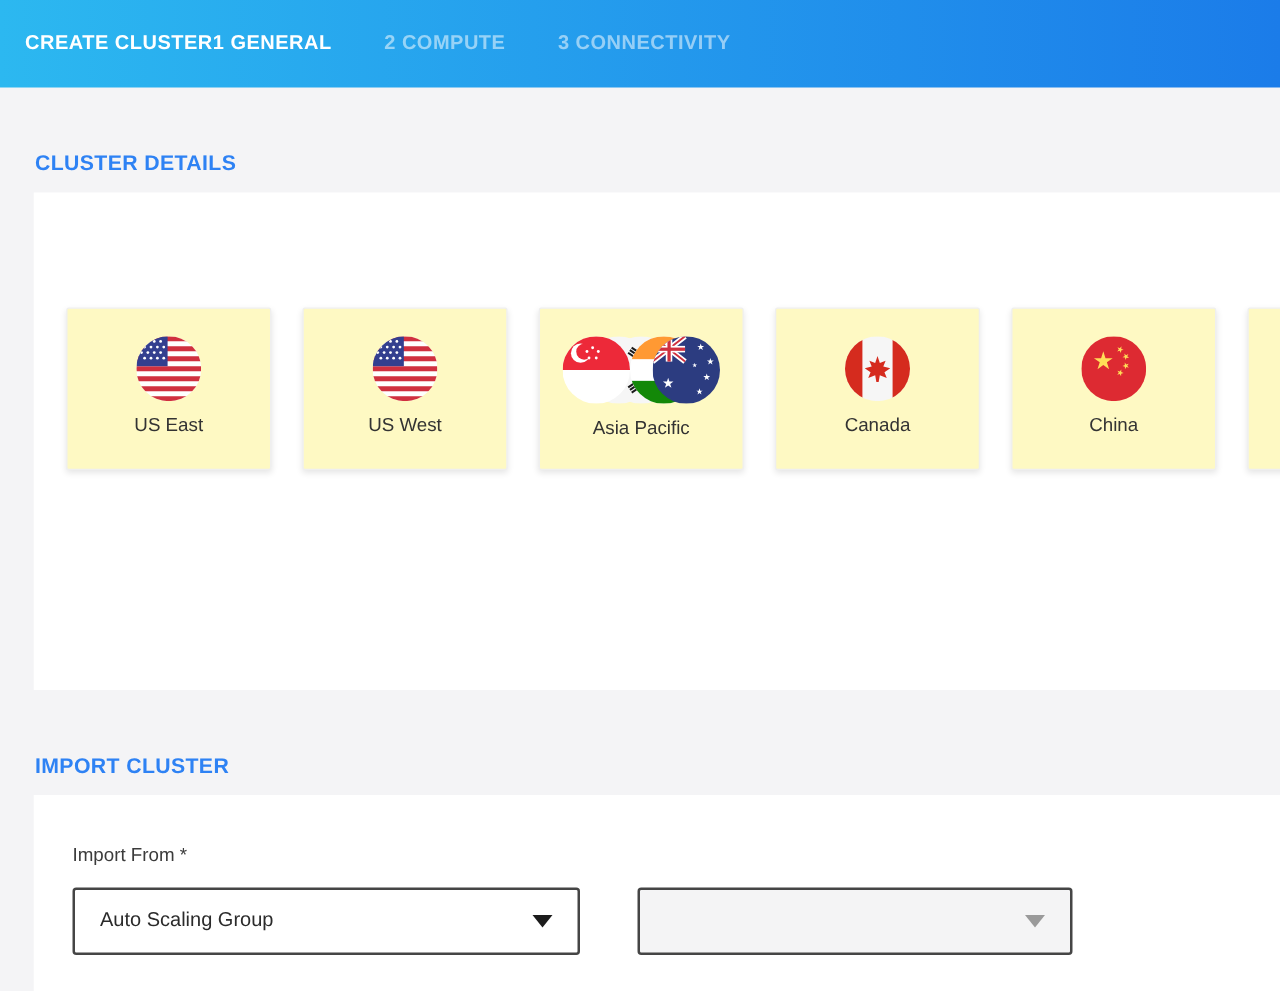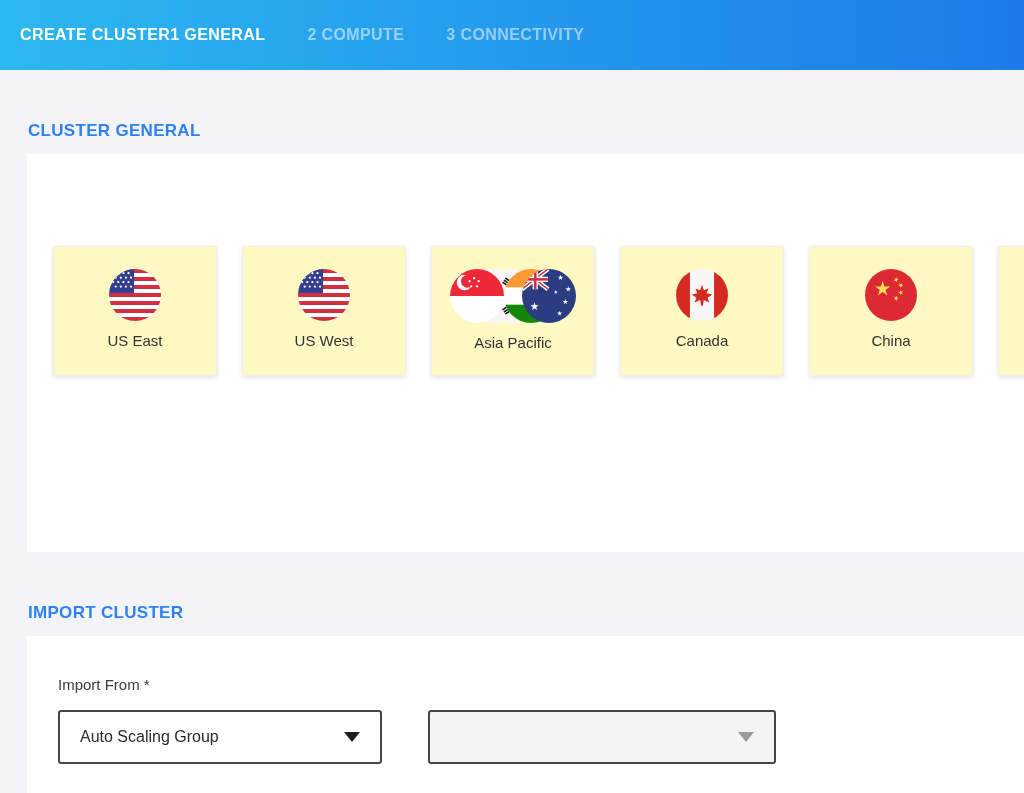--- a/index.html
+++ b/index.html
@@ -89,21 +89,21 @@
   .flag-stack .flag + .flag { margin-left:-36px; }.z3{z-index:3}.z4{z-index:4}.z5{z-index:5}
   .flag-stack .flag { position:relative; }
 
   
   .dd-row { display:flex; margin-top:13px; }
   .dropdown {
     height:54px; border:2px solid #454545; border-radius:3px;
     display:flex; align-items:center; justify-content:space-between;
     padding:0 20px; cursor:pointer; background:#fff;
   }
-  .dd-1 { width:324px; margin-right:46px; }
+  .dd-1 { width:406px; margin-right:46px; }
   .dd-2 { width:348px; background:#f4f4f5; }
   .dd-value { font-size:16px; color:#2b2b2b; }
   .caret {
     width:0; height:0;
     border-left:8px solid transparent; border-right:8px solid transparent;
     border-top:10px solid #1c1c1c;
   }
   .caret.gray { border-top-color:#9a9a9a; }
 </style>
 </head>
@@ -113,21 +113,21 @@
 
   <div class="topbar">
     <div class="title">CREATE CLUSTER</div>
     <div class="tabs">
       <div class="tab active">1 GENERAL</div>
       <div class="tab">2 COMPUTE</div>
       <div class="tab">3 CONNECTIVITY</div>
     </div>
   </div>
 
-  <div class="section-heading">CLUSTER GENERAL</div>
+  <div class="section-heading">CLUSTER DETAILS</div>
 
   <div class="panel panel-1">
     <div class="field-row">
     </div>
 
     <div class="regions">
 
       <div class="region-card">
         <span class="flag">
           <svg width="52" height="52" viewBox="0 0 56 56">

